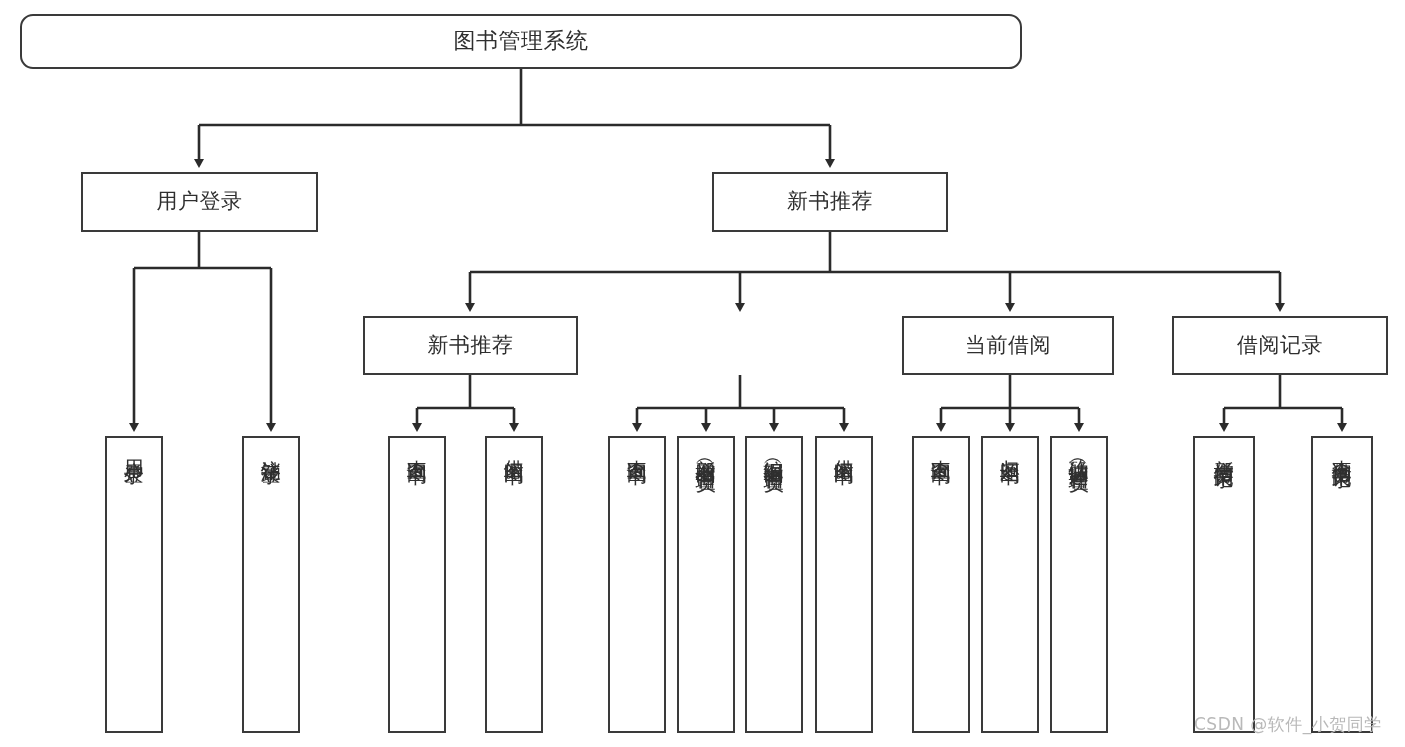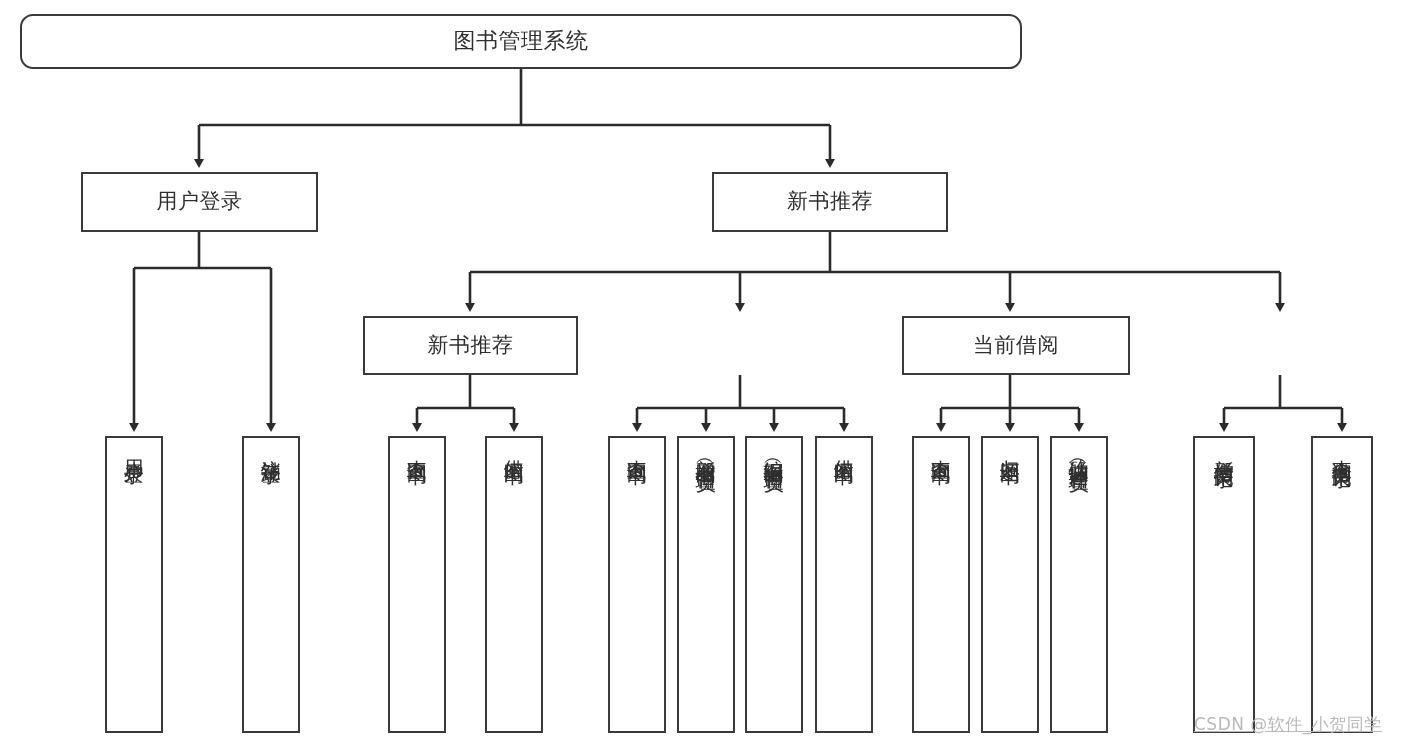--- a/index.html
+++ b/index.html
@@ -68,21 +68,20 @@
   .node.vert.tall .label {
     line-height: 1.30;
   }
   .watermark {
     position: absolute;
     color: #b9b9b9;
     font-size: 17px;
     white-space: nowrap;
     letter-spacing: 0.5px;
     user-select: none;
-    text-decoration: underline;
   }
 </style>
 </head>
 <body>
 
 <div id="canvas">
 
   <svg class="edges" viewBox="0 0 1405 747" xmlns="http://www.w3.org/2000/svg">
     <defs>
       <marker id="arrow" markerWidth="9" markerHeight="10" refX="1" refY="5" orient="auto" markerUnits="userSpaceOnUse">
@@ -143,24 +142,27 @@
 
   <div class="node horiz" style="left:712px; top:172px; width:236px; height:60px;">
     <span class="label">新书推荐</span>
   </div>
 
   <div class="node horiz" style="left:363px; top:316px; width:215px; height:59px;">
     <span class="label">新书推荐</span>
   </div>
 
 
-  <div class="node horiz" style="left:902px; top:316px; width:228px; height:59px;">
+  <div class="node horiz" style="left:902px; top:316px; width:212px; height:59px;">
     <span class="label">当前借阅</span>
   </div>
 
+  <div class="node horiz" style="left:1172px; top:316px; width:216px; height:59px;">
+    <span class="label">借阅记录</span>
+  </div>
 
   <div class="node vert" style="left:105px; top:436px; width:58px; height:297px;">
     <span class="label">用户登录</span>
   </div>
 
   <div class="node vert" style="left:242px; top:436px; width:58px; height:297px;">
     <span class="label">注销登录</span>
   </div>
 
   <div class="node vert" style="left:388px; top:436px; width:58px; height:297px;">

